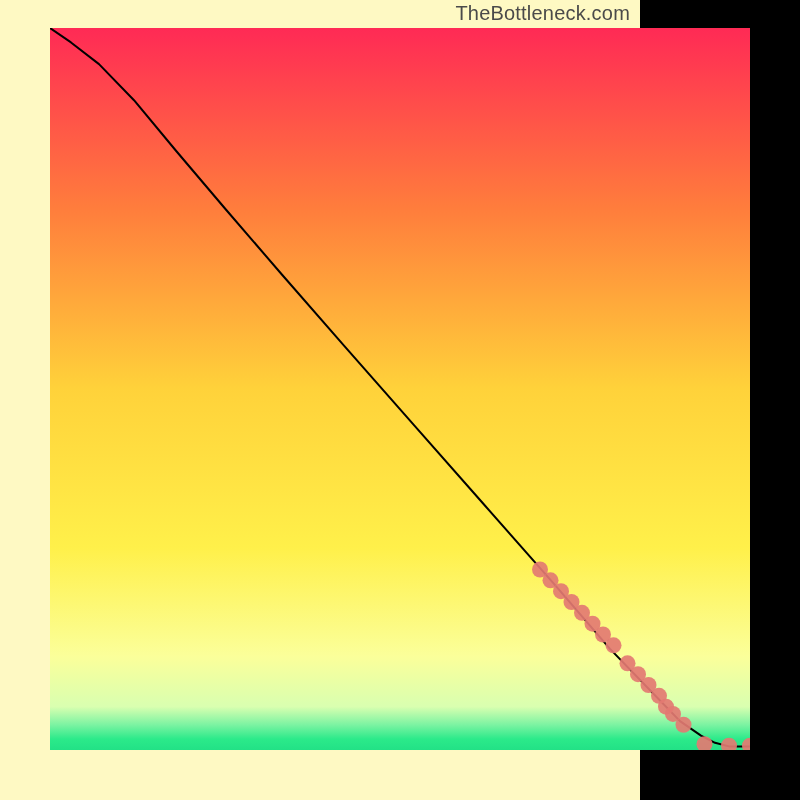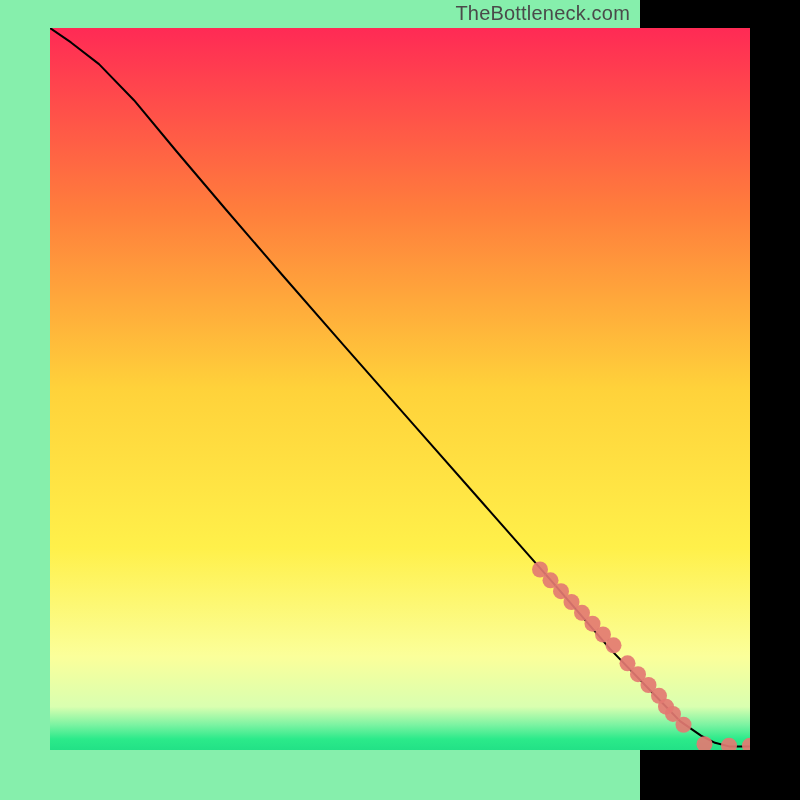--- a/index.html
+++ b/index.html
@@ -7,21 +7,21 @@
     width: 800px;
     height: 800px;
     background: #000;
     overflow: hidden;
     font-family: Arial, Helvetica, sans-serif;
   }
   .frame {
     position: relative;
     width: 640px;
     height: 800px;
-    background: #86efac;
+    background: #fef9c3;
   }
   .watermark {
     position: absolute;
     top: 2px;
     right: 10px;
     color: #4a4a4a;
     font-size: 20px;
     font-weight: 500;
     letter-spacing: 0.2px;
     user-select: none;

